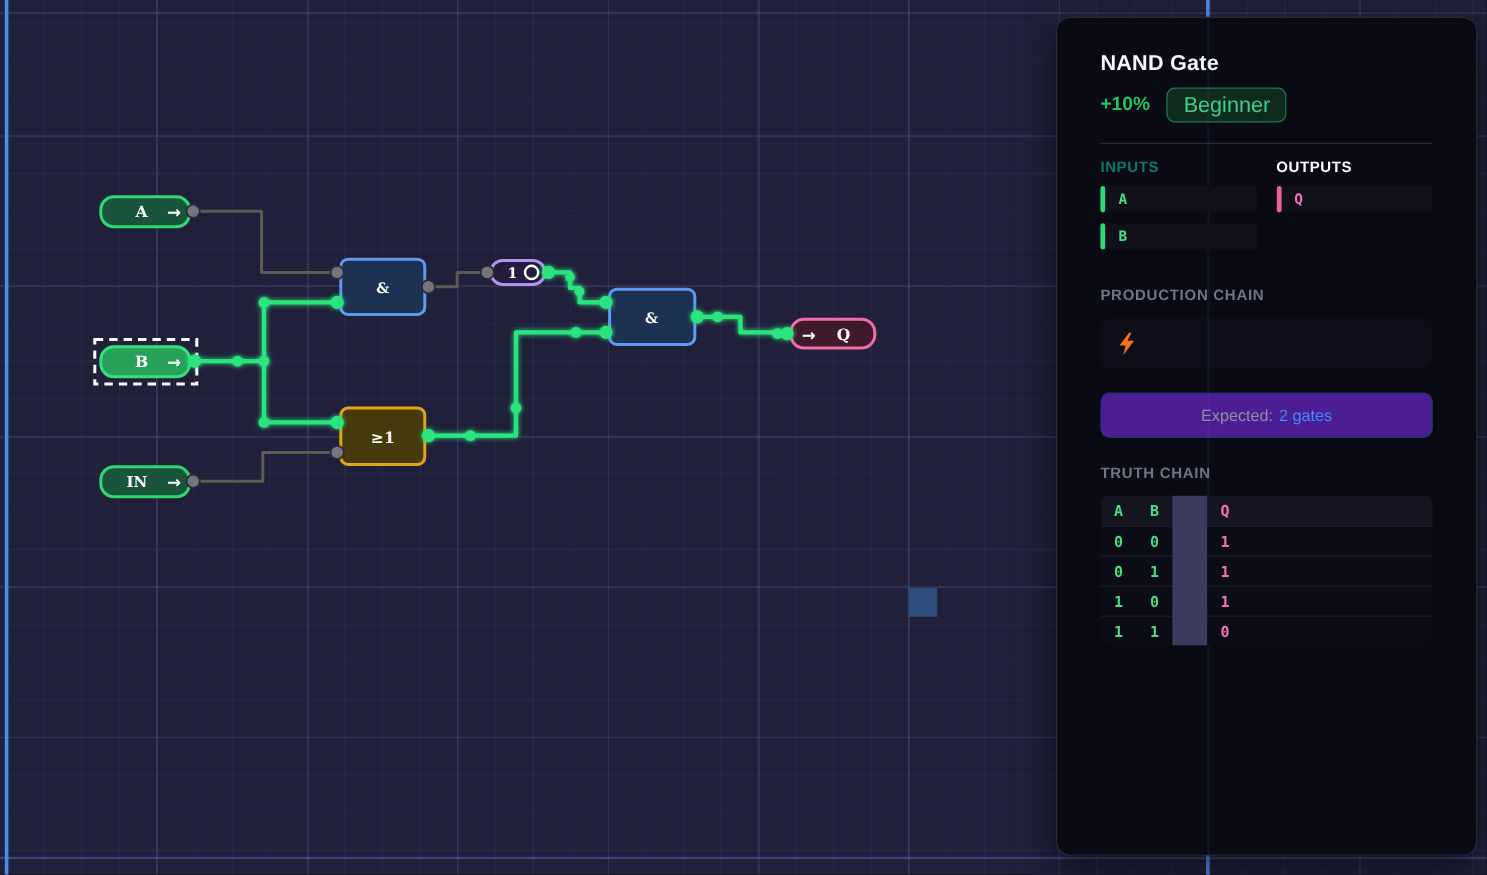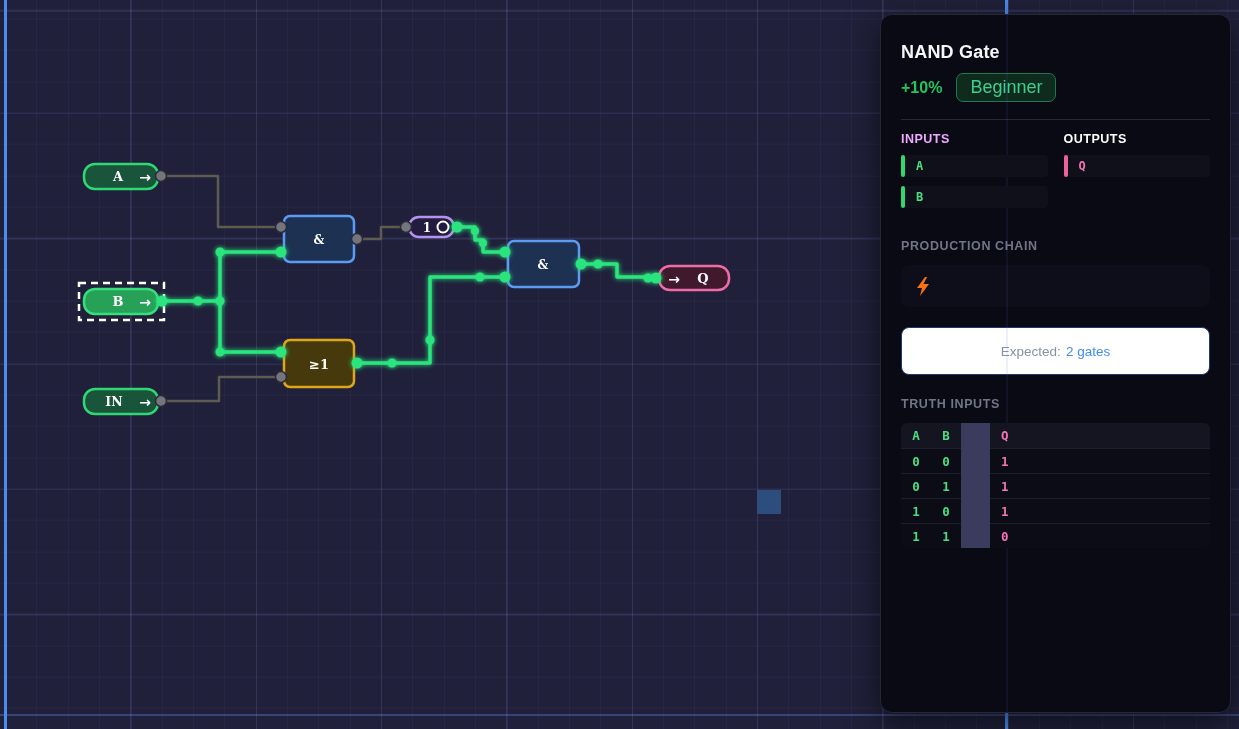--- a/index.html
+++ b/index.html
@@ -23,48 +23,48 @@
   .axis-h-bot   { position:absolute; left:0; top:714px; width:1239px; height:2px; background:rgba(96,128,215,0.38); }
 
   svg.wiring { position:absolute; left:0; top:0; }
   .node-label  { font-family:"DejaVu Serif", serif; font-weight:bold; fill:#ffffff; }
   .arrow-label { font-family:"DejaVu Sans", sans-serif; font-weight:bold; fill:#ffffff; }
 
   
   .panel {
     position:absolute; left:880px; top:14px; width:351px; height:699px;
     background:#0a0a15; border:1px solid #262636; border-radius:12px;
-    box-shadow:0 10px 34px rgba(0,0,0,0.55); padding:18px 20px; color:#e5e7eb;
+    box-shadow:0 10px 34px rgba(0,0,0,0.55); padding:18px 36px; color:#e5e7eb;
     overflow:hidden;
   }
   .panel-gridline { position:absolute; left:125px; top:0; bottom:0; width:2px;
                     background:rgba(90,110,200,0.10); pointer-events:none; }
   .p-title { font-size:18px; font-weight:bold; color:#f5f6f8; margin-top:9px; letter-spacing:0.2px; }
   .p-reward-row { display:flex; align-items:center; gap:14px; margin-top:10px; }
   .p-reward { color:#22c55e; font-weight:bold; font-size:16px; }
   .p-badge  { color:#3ecf8e; background:#0f2b1d; border:1px solid #1d7a4f; border-radius:7px;
               font-size:18px; padding:3px 13px; }
   .p-divider { border:none; border-top:1px solid #242838; margin:17px 0 0 0; }
   .p-formula { margin-top:16px; font-style:italic; font-size:13.5px; color:#a7adba; }
   .p-section { margin-top:22px; font-size:12.5px; font-weight:600; letter-spacing:0.6px; color:#707686; }
 
   .io-grid { display:grid; grid-template-columns:1fr 1fr; column-gap:16px; margin-top:12px; }
   .io-col-label { font-size:12.5px; font-weight:bold; letter-spacing:0.5px; margin-bottom:9px; }
-  .io-col-label.green { color:#f0abfc; }
+  .io-col-label.green { color:#0f766e; }
   .io-col-label.pink  { color:#ffffff; }
   .io-row { position:relative; height:22px; background:#10101b; border-radius:4px;
             display:flex; align-items:center; padding-left:15px; margin-bottom:9px;
             font-family:"DejaVu Sans Mono", monospace; font-size:12px; font-weight:bold; }
   .io-row::before { content:""; position:absolute; left:0; top:0; bottom:0; width:4px; border-radius:4px; }
   .io-row.green { color:#4ade80; } .io-row.green::before { background:#2fd873; }
   .io-row.pink  { color:#f472b6; } .io-row.pink::before  { background:#f0609e; }
 
   .chain-box { margin-top:12px; height:42px; background:#0e0e1b; border-radius:8px;
                display:flex; align-items:center; padding-left:15px; }
-  .expected-box { margin-top:20px; height:48px; background:#ffffff; border:1px solid #1e3a6e;
+  .expected-box { margin-top:20px; height:38px; background:#4c1d95; border:1px solid #1e3a6e;
                   border-radius:8px; display:flex; align-items:center; justify-content:center;
                   font-size:13.5px; color:#8790a4; gap:5px; }
   .expected-box b { color:#3f8cf3; font-weight:normal; }
 
   .tt { position:relative; margin-top:12px; border-radius:6px; overflow:hidden; background:#0c0c17; }
   .tt-row { display:flex; align-items:center; height:25px;
             font-family:"DejaVu Sans Mono", monospace; font-size:12.5px; font-weight:bold; }
   .tt-row.head { background:#151522; }
   .tt-row.body { border-top:1px solid #1e1e2c; }
   .tt-a, .tt-b { width:30px; text-align:center; color:#4ade80; }
@@ -231,21 +231,21 @@
       <svg width="14" height="19" viewBox="0 0 14 19">
         <polygon points="9,0 1,11 6,11 4,19 13,7 7.5,7 11,0" fill="#f97316"></polygon>
       </svg>
     </div>
 
     <div class="expected-box">
       <span>Expected:</span>
       <b>2 gates</b>
     </div>
 
-    <div class="p-section">TRUTH INPUTS</div>
+    <div class="p-section">TRUTH CHAIN</div>
 
     <div class="tt">
       <div class="tt-row head">
         <span class="tt-a">A</span>
         <span class="tt-b">B</span>
         <span class="tt-gap"></span>
         <span class="tt-q">Q</span>
       </div>
       <div class="tt-row body">
         <span class="tt-a">0</span>

